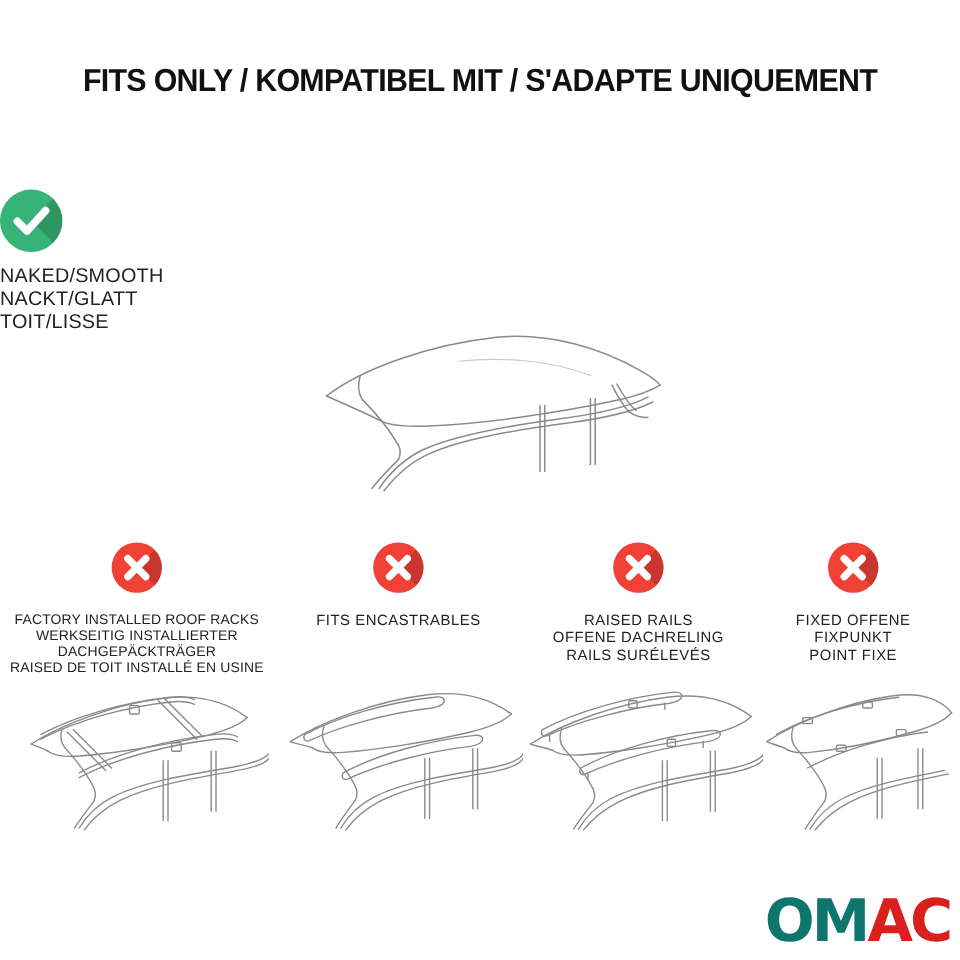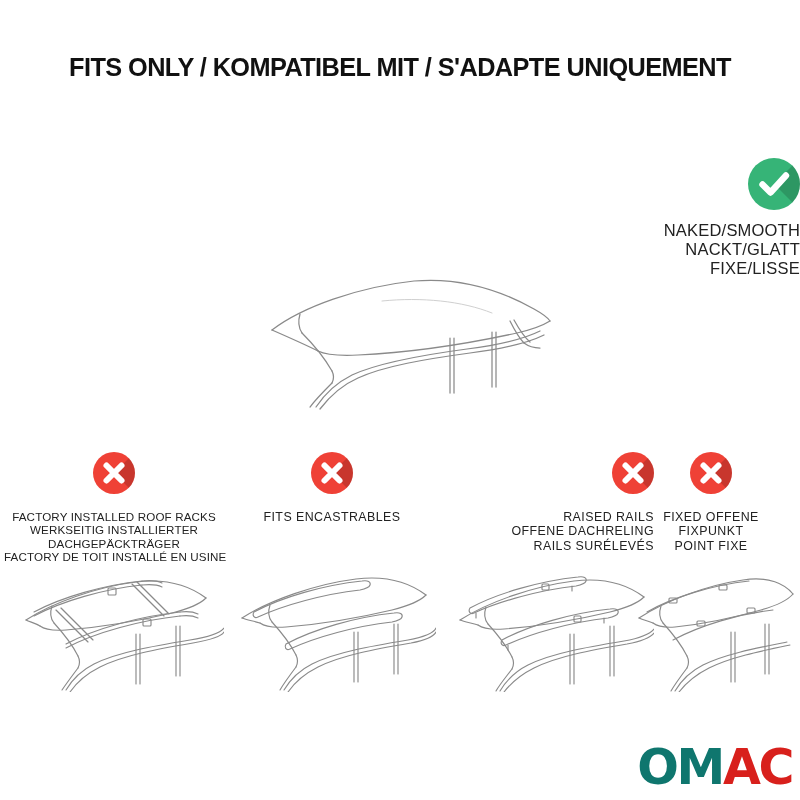--- a/index.html
+++ b/index.html
@@ -32,21 +32,21 @@
     transform: scaleX(0.955);
     transform-origin: center;
   }
 
   
   #approved-block {
     position: absolute;
     top: 158px;
     left: 0;
     width: 800px;
-    text-align: right;
+    text-align: left;
   }
   .status-badge {
     width: 52px;
     height: 52px;
     border-radius: 50%;
     display: inline-block;
     position: relative;
     vertical-align: top;
     overflow: hidden;
   }
@@ -113,21 +113,21 @@
   .reject-art {
     position: absolute;
     top: 108px;
     left: 0;
     width: 100%;
     height: 132px;
   }
 
   .col-0 { left: 4px;   width: 220px; }
   .col-1 { left: 228px; width: 208px; }
-  .col-2 { left: 446px; width: 208px; text-align: right; }
+  .col-2 { left: 428px; width: 208px; }
   .col-3 { left: 627px; width: 168px; }
 
   
   #brand-logo {
     position: absolute;
     right: 8px;
     bottom: 8px;
     font-size: 49px;
     font-weight: 700;
     letter-spacing: -2.4px;
@@ -147,21 +147,21 @@
   <div class="status-badge badge-green">
     <span class="badge-shadow"></span>
     <svg class="badge-glyph" viewBox="0 0 52 52">
       <path d="M14.5 26.5 L22.5 34.5 L38 17.5" fill="none" stroke="#ffffff" stroke-width="6.4" stroke-linecap="round" stroke-linejoin="round"></path>
     </svg>
   </div>
 
   <div class="approved-labels">
     <div>NAKED/SMOOTH</div>
     <div>NACKT/GLATT</div>
-    <div>FIXE/LISSE</div>
+    <div>TOIT/LISSE</div>
   </div>
 </div>
 
 <svg id="roof-naked-illustration" viewBox="0 0 300 135">
   <g fill="none" stroke="#8a8a8a" stroke-width="1.25" stroke-linecap="round" stroke-linejoin="round">
 
     <path d="M10 55 C40 32 96 12 152 6 C198 2 240 16 272 34 C281 39 286 43 288 46"></path>
     <path d="M288 46 C280 51 268 55 255 58 C200 70 140 78 96 80 C74 81 62 79 56 76"></path>
     <path d="M56 76 C44 70 26 62 10 55"></path>
 
@@ -192,21 +192,21 @@
     <div class="status-badge badge-red">
       <span class="badge-shadow"></span>
       <svg class="badge-glyph" viewBox="0 0 42 42">
         <path d="M13.5 13.5 L28.5 28.5 M28.5 13.5 L13.5 28.5" fill="none" stroke="#ffffff" stroke-width="6" stroke-linecap="round"></path>
       </svg>
     </div>
     <div class="reject-labels narrow">
       <div>FACTORY INSTALLED ROOF RACKS</div>
       <div>WERKSEITIG INSTALLIERTER</div>
       <div>DACHGEPÄCKTRÄGER</div>
-      <div>FACTORY DE TOIT INSTALLÉ EN USINE</div>
+      <div>RAISED DE TOIT INSTALLÉ EN USINE</div>
     </div>
     <svg class="reject-art" viewBox="0 0 220 132">
       <g fill="none" stroke="#8a8a8a" stroke-width="1.15" stroke-linecap="round" stroke-linejoin="round">
 
         <path d="M22 60 C48 43 92 27 132 22 C164 18 186 26 202 38"></path>
         <path d="M202 38 C196 44 184 49 168 53 C130 62 88 68 62 70 C48 71 40 69 36 66"></path>
         <path d="M36 66 C31 63 26 62 22 60"></path>
 
         <path d="M30 52 C58 37 100 25 138 21"></path>
         <path d="M30 56 C58 41 100 29 138 25"></path>

